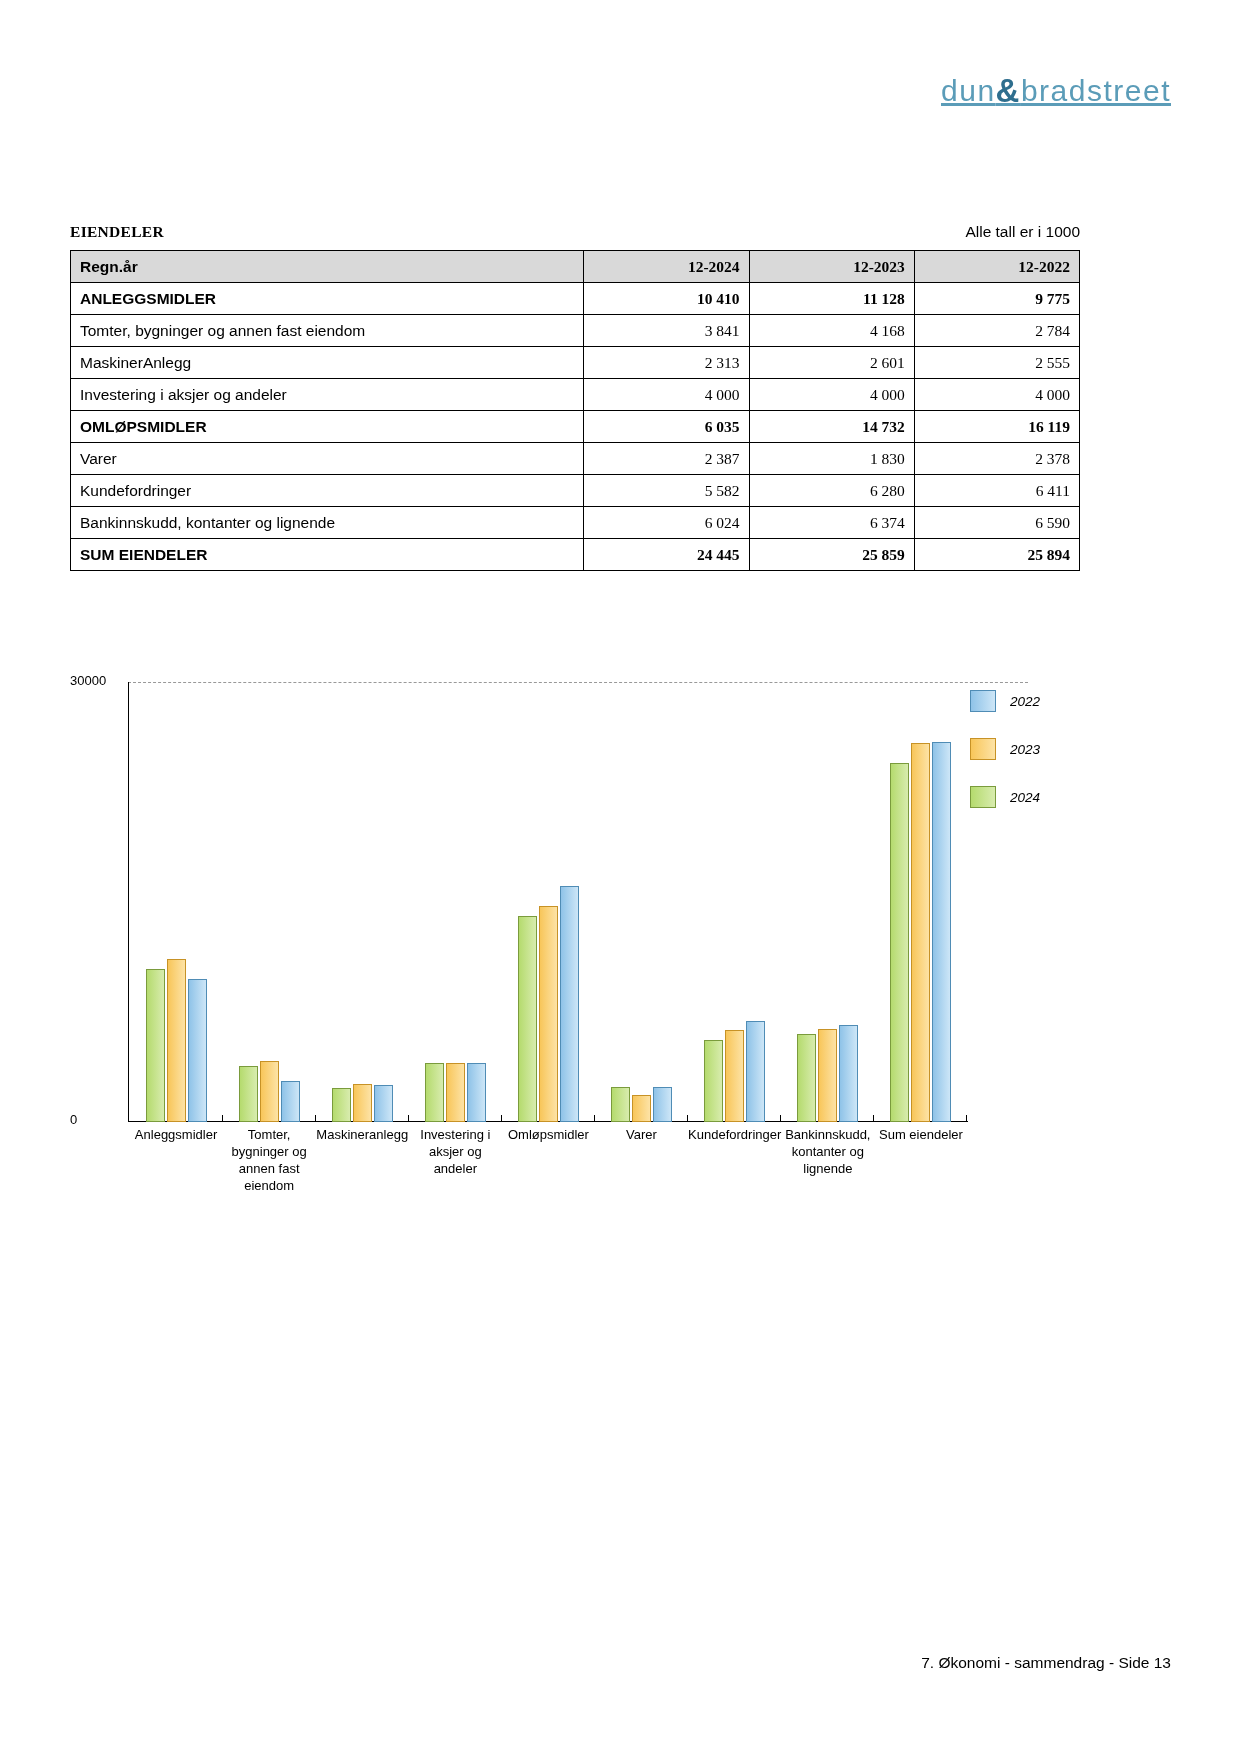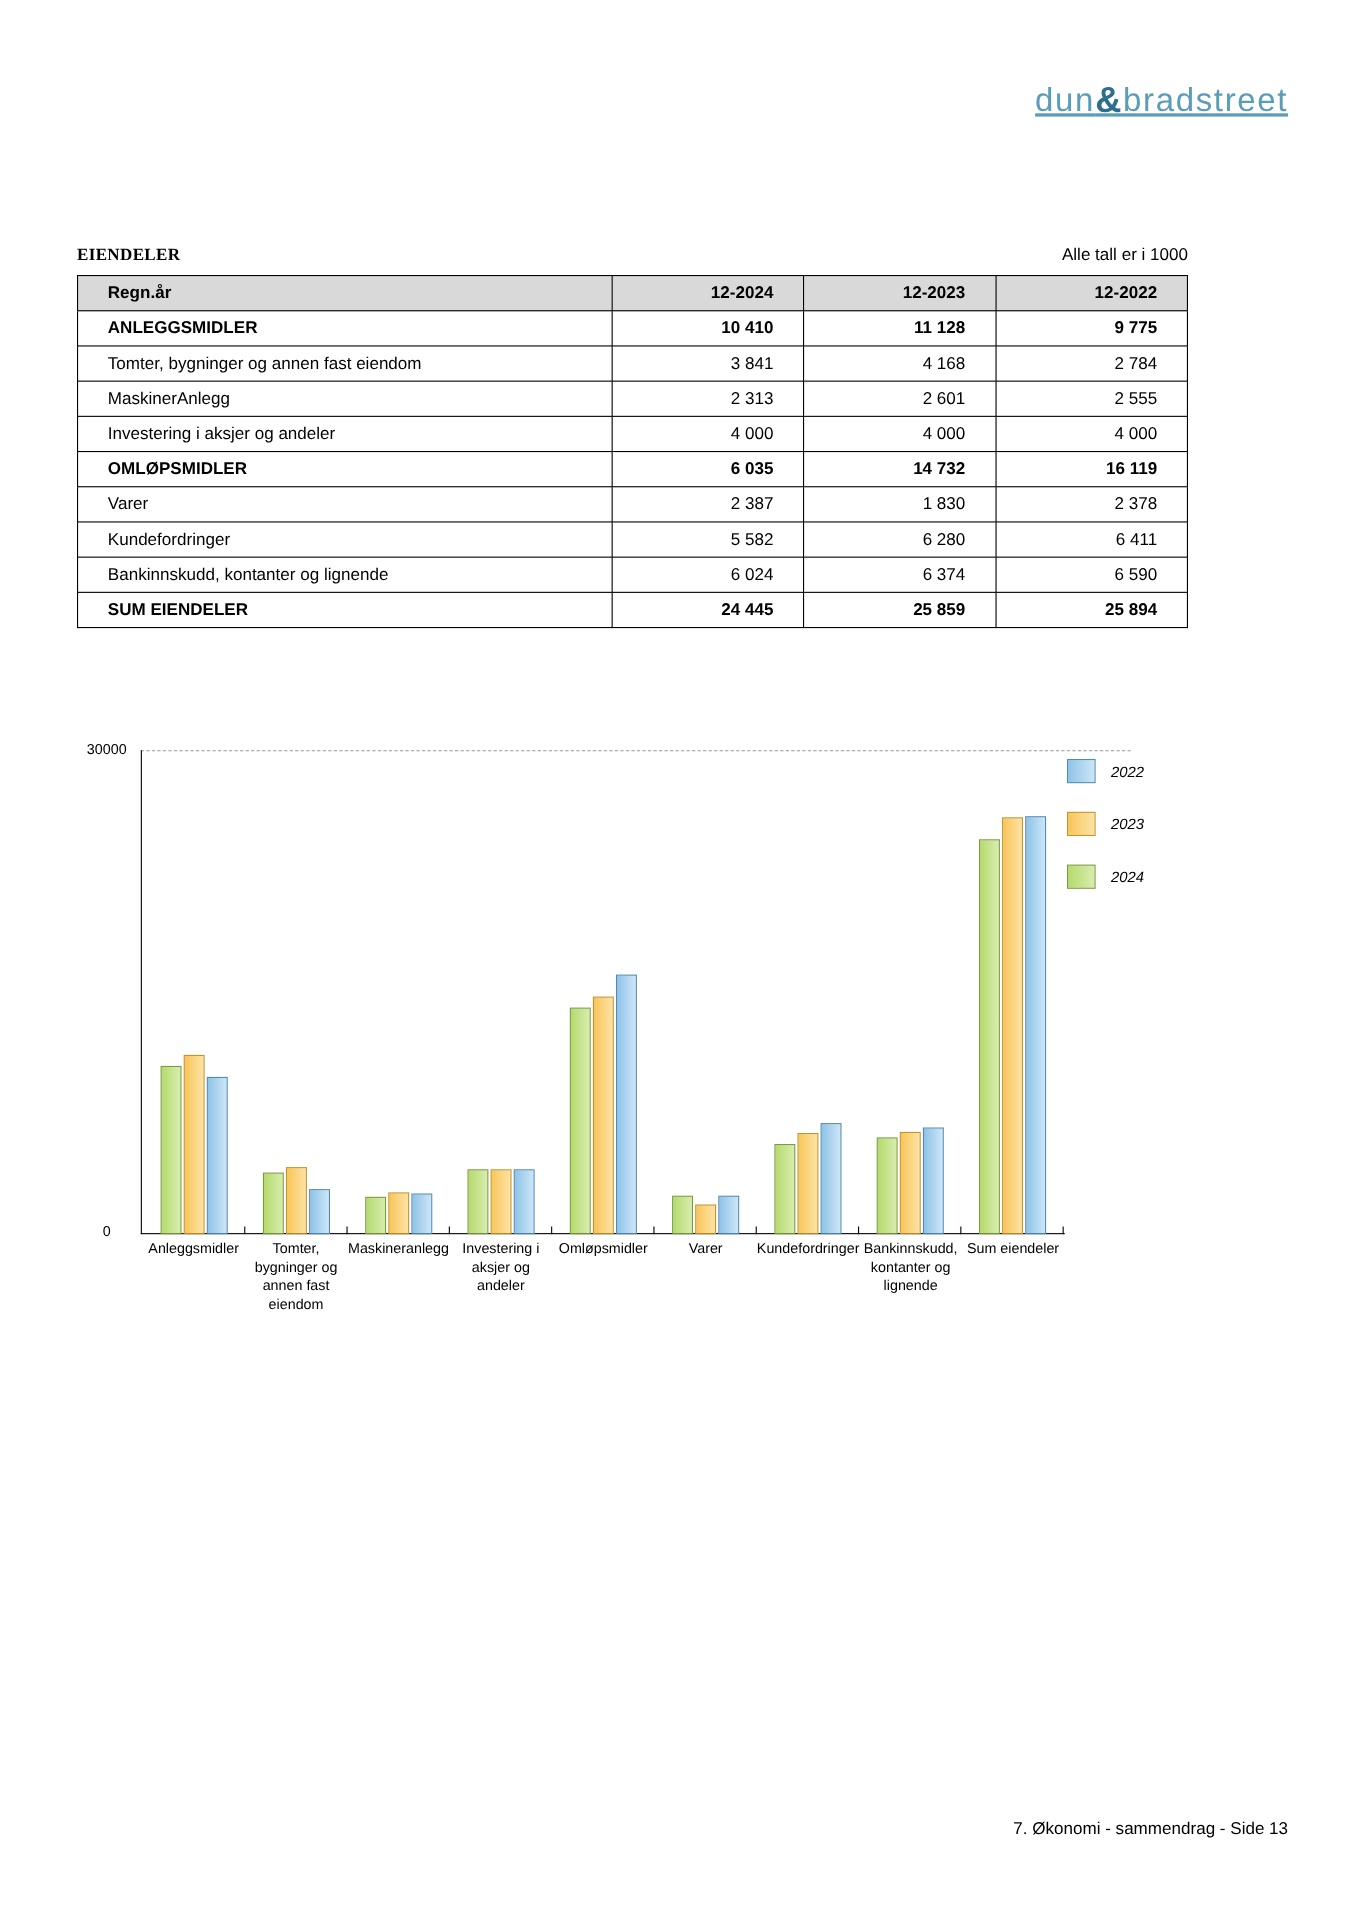--- a/index.html
+++ b/index.html
@@ -52,30 +52,30 @@
   table.fin {
     position: absolute;
     left: 70px;
     top: 250px;
     width: 1010px;
     border-collapse: collapse;
     font-size: 15.5px;
   }
   table.fin td {
     border: 1px solid #000;
-    padding: 6px 27px;
+    padding: 6px 9px;
     height: 19px;
     white-space: nowrap;
   }
   table.fin tr.head td {
     background: #d9d9d9;
     font-weight: bold;
   }
   table.fin td.label { text-align: left; width: 525px; }
-  table.fin td.num { text-align: right; width: 160px; }
+  table.fin td.num { text-align: right; width: 160px; font-family: Liberation Serif, serif; }
   table.fin tr.bold td { font-weight: bold; }
 
   
   .chart-area {
     position: absolute;
     left: 70px;
     top: 660px;
     width: 1010px;
     height: 520px;
   }
@@ -92,21 +92,21 @@
   .top-dash {
     position: absolute;
     left: 58px;
     top: 22px;
     width: 900px;
     border-top: 1px dashed #999;
   }
   .y-label {
     position: absolute;
     font-size: 13px;
-    text-align: center;
+    text-align: left;
     width: 54px;
     left: 0;
   }
   .y-top { top: 13px; }
   .y-bot { top: 452px; }
 
   .groups {
     position: absolute;
     left: 59.5px;
     top: 22px;

